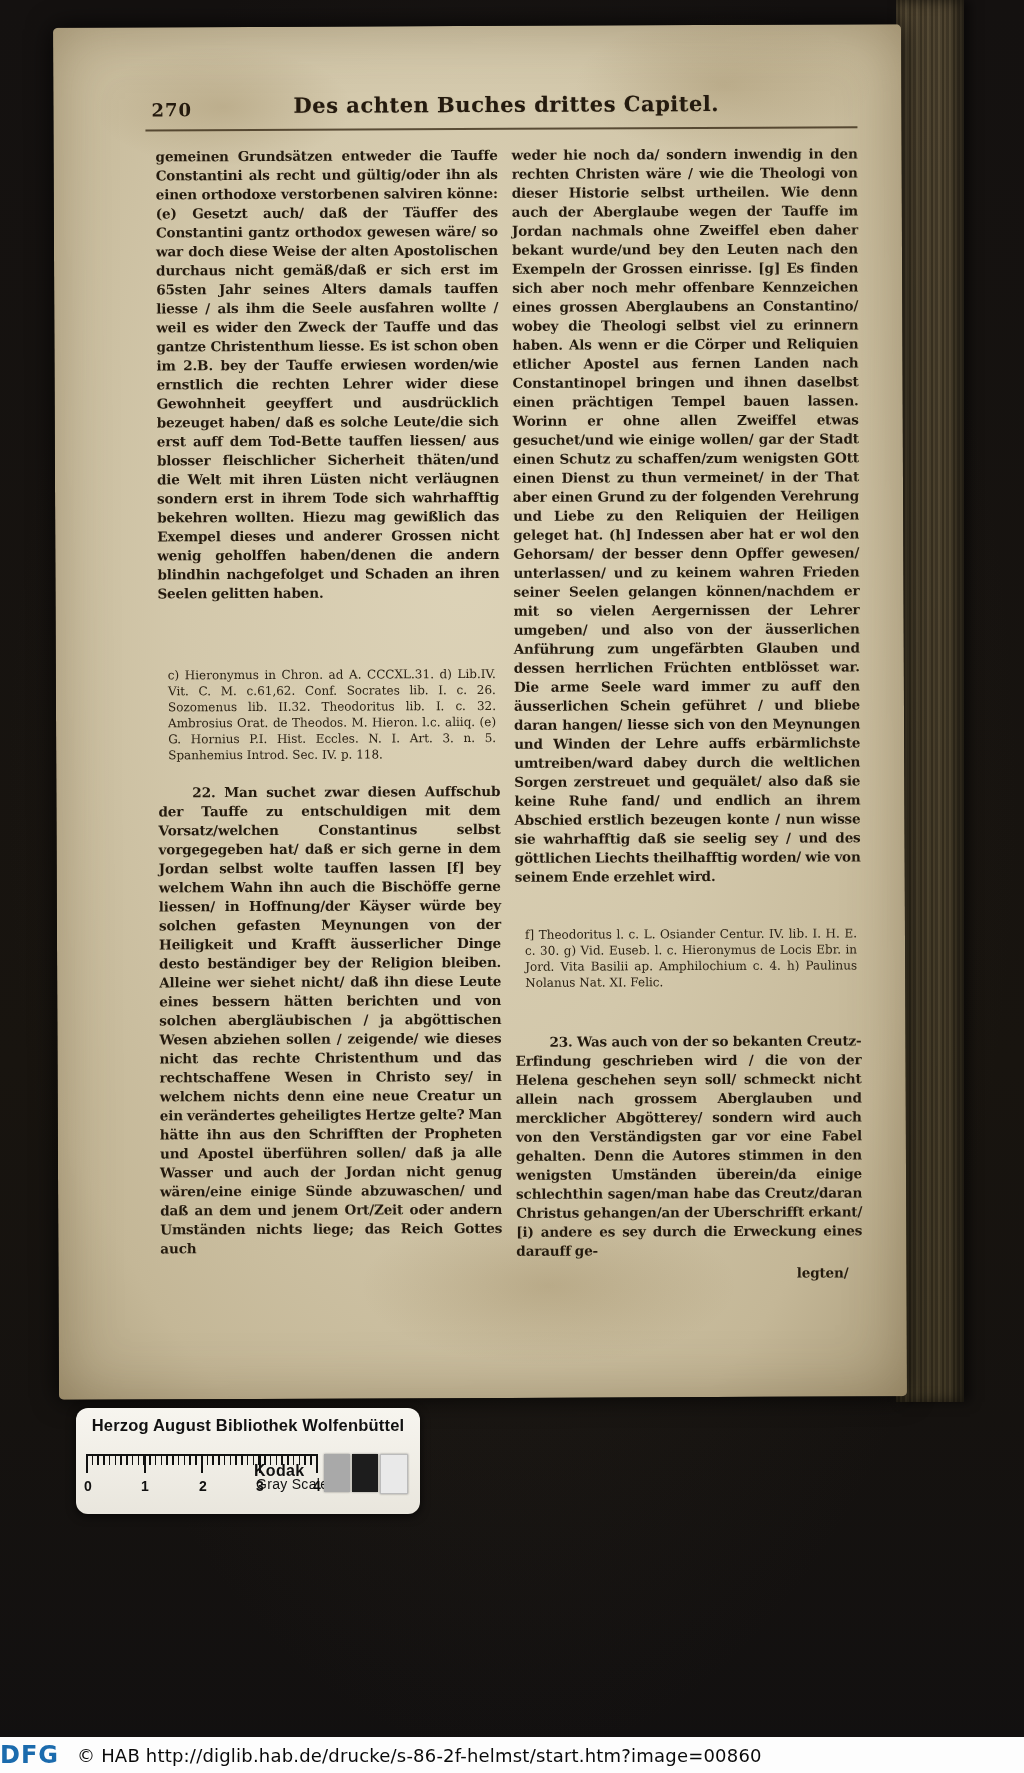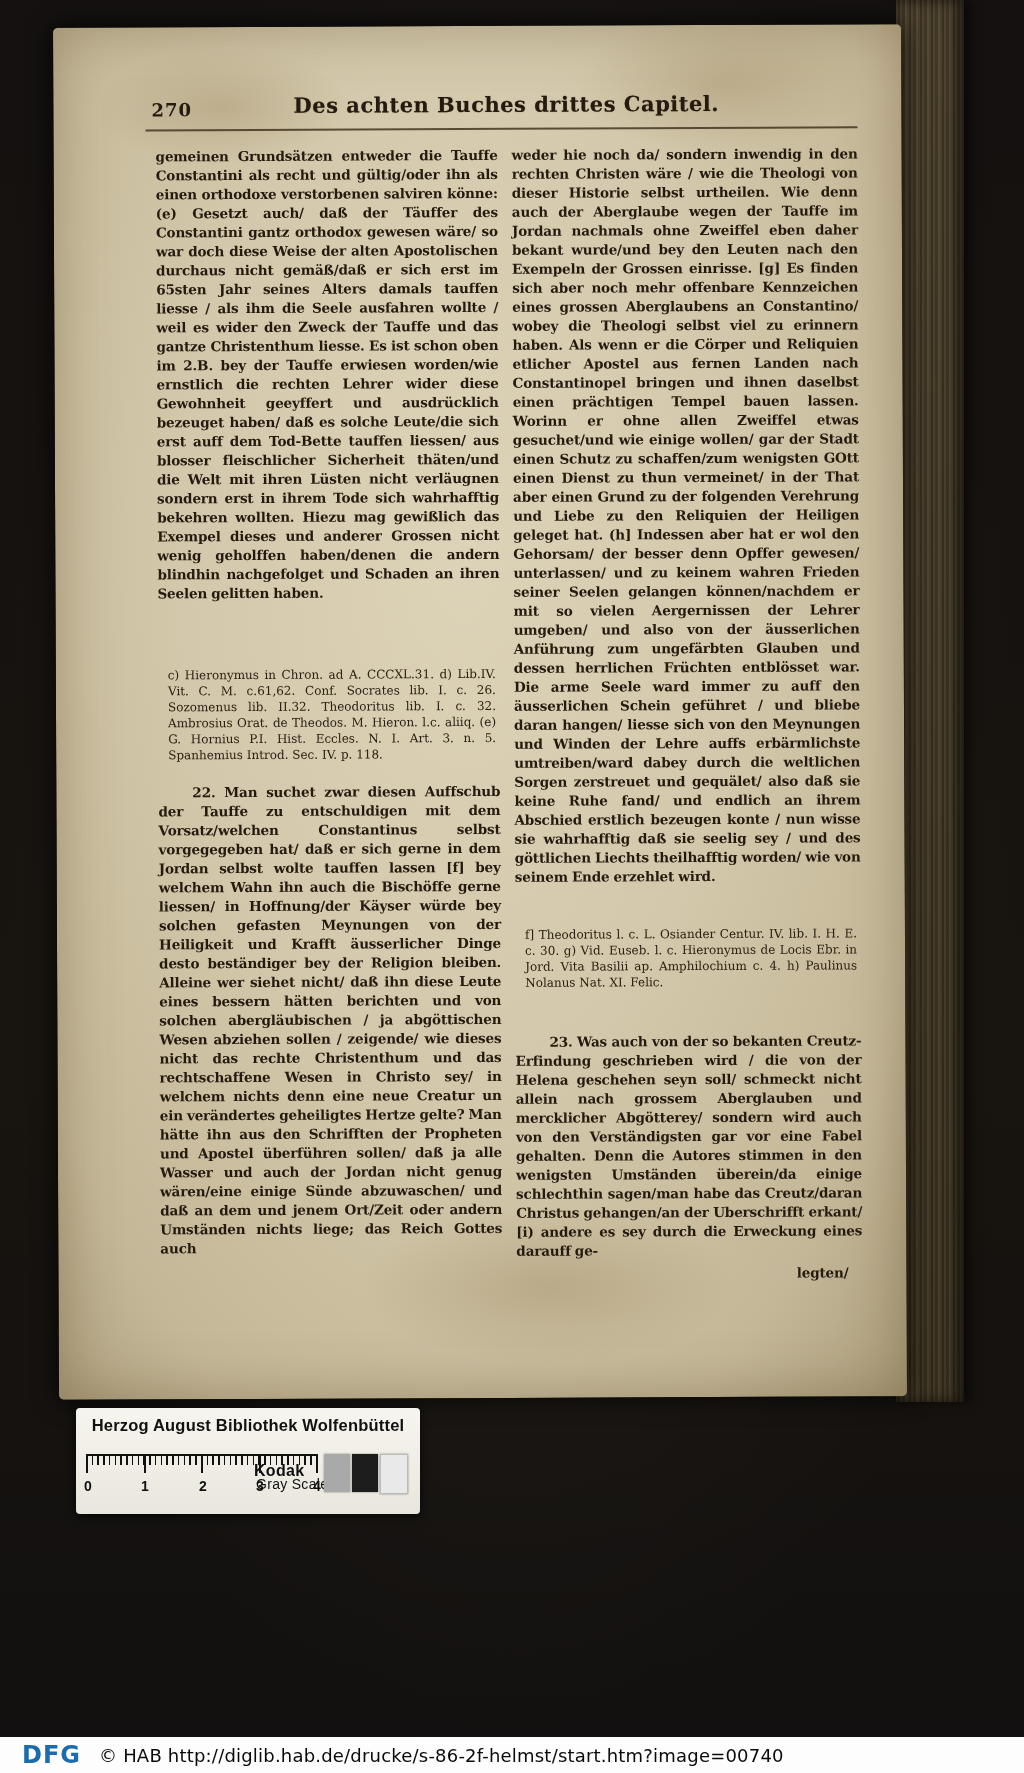--- a/index.html
+++ b/index.html
@@ -73,21 +73,21 @@
   .section-para{margin:0;text-indent:34px;}
   .sec-left{margin-top:20px;}
   .sec-right{margin-top:42px;}
   .catchword{
     margin-top:4px;text-align:right;font-weight:700;padding-right:14px;
   }
   
   .label-card{
     position:absolute;left:76px;top:1408px;width:344px;height:106px;
     background:linear-gradient(180deg,#f7f5ef,#e9e6dd);
-    border-radius:4px;
+    border-radius:12px;
     box-shadow:0 2px 10px rgba(0,0,0,.7);
     font-family:"Liberation Sans", sans-serif;color:#111;
   }
   .label-title{
     position:absolute;left:0;top:8px;width:100%;text-align:center;
     font-size:16.5px;font-weight:700;letter-spacing:.2px;
   }
   .ruler{position:absolute;left:10px;top:46px;width:236px;height:48px;}
   .ruler-line{position:absolute;left:0;top:0;width:232px;height:2px;background:#111;}
   .ruler-minor{
@@ -112,21 +112,21 @@
   .patch-1{left:70px;background:#a9a9a9;}
   .patch-2{left:98px;background:#1d1d1d;}
   .patch-3{left:126px;background:#e9e9e9;border:1px solid #bbb;}
   
   .footer-bar{
     position:absolute;left:0;top:1737px;width:1024px;height:36px;
     background:#fdfdfd;display:flex;align-items:center;
     font-family:"DejaVu Sans", "Liberation Sans", sans-serif;
   }
   .dfg-logo{
-    margin-left:22px;font-size:24px;font-weight:700;color:#1b6bad;
+    margin-left:0;font-size:24px;font-weight:700;color:#1b6bad;
     letter-spacing:1px;font-family:"DejaVu Sans", sans-serif;
   }
   .copyright{
     margin-left:18px;font-size:18px;color:#0a0a0a;letter-spacing:.2px;
   }
 </style>
 </head>
 <body>
 
 <div class="scan-bg"></div>
@@ -172,14 +172,14 @@
     <div class="kodak-brand">Kodak</div>
     <div class="kodak-sub">Gray Scale</div>
     <div class="patch patch-1"></div>
     <div class="patch patch-2"></div>
     <div class="patch patch-3"></div>
   </div>
 </div>
 
 <div class="footer-bar">
   <span class="dfg-logo">DFG</span>
-  <span class="copyright">© HAB http://diglib.hab.de/drucke/s-86-2f-helmst/start.htm?image=00740</span>
+  <span class="copyright">© HAB http://diglib.hab.de/drucke/s-86-2f-helmst/start.htm?image=00860</span>
 </div>
 
 </body></html>

